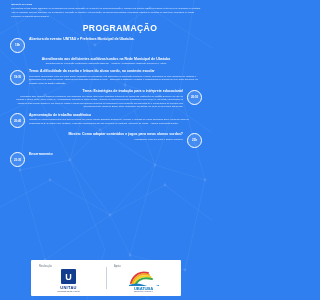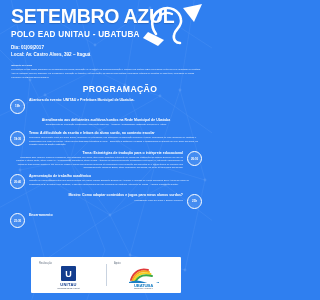--- a/index.html
+++ b/index.html
@@ -116,36 +116,20 @@
       <circle cx="20" cy="170" r="1.4"></circle>
     <circle cx="205" cy="180" r="1.4"></circle>
       <circle cx="45" cy="260" r="1.4"></circle>
     <circle cx="130" cy="255" r="1.4"></circle>
       <circle cx="185" cy="270" r="1.4"></circle>
   </g>
 </svg>
 
 <div class="poster">
 
-  <div class="header">
-    <svg class="ear-icon" viewBox="0 0 66 46">
-      <g fill="none" stroke="#ffffff" stroke-width="2.6" stroke-linecap="round">
-        <path d="M14 32 C8 24 9 13 18 8 C27 3 38 8 39 18 C40 25 33 27 32 33 C31 38 34 41 38 41"></path>
-      </g>
-      <path d="M30 12 C24 9 17 12 16 19" fill="none" stroke="#ffffff" stroke-width="2.2" stroke-linecap="round"></path>
-      <path d="M41 6 L60 2 L52 20 Z" fill="#ffffff"></path>
-      <path d="M6 30 L22 38 L16 44 L1 36 Z" fill="#ffffff"></path>
-    </svg>
-    <div class="title">SETEMBRO AZUL</div>
-    <div class="subtitle">POLO EAD UNITAU - UBATUBA</div>
-    <div class="meta">
-      <div>Dia: 01|09|2017</div>
-      <div>Local: Av. Castro Alves, 392 – Itaguá</div>
-    </div>
-  </div>
 
   <div class="bio">
     <div class="bio-head">Intérprete de Libras</div>
     <p>Licenciatura Letras Libras, graduada em Pedagogia com UFSC, Educação de deficiente da audiocomunicação e unidade pós Prática (UBC) Professora efetiva da rede municipal de Ubatuba.</p>
     <p>Alan de Carvalho Oliveira, graduado em Pedagogia e formação de tradutor e interpretação, da carreira universitária. Professora estadual de Didática de Objetivos, professora de Libras educando em ESCO/Família análises.</p>
   </div>
 
   <div class="prog-title">PROGRAMAÇÃO</div>
 
   <div class="sched">

